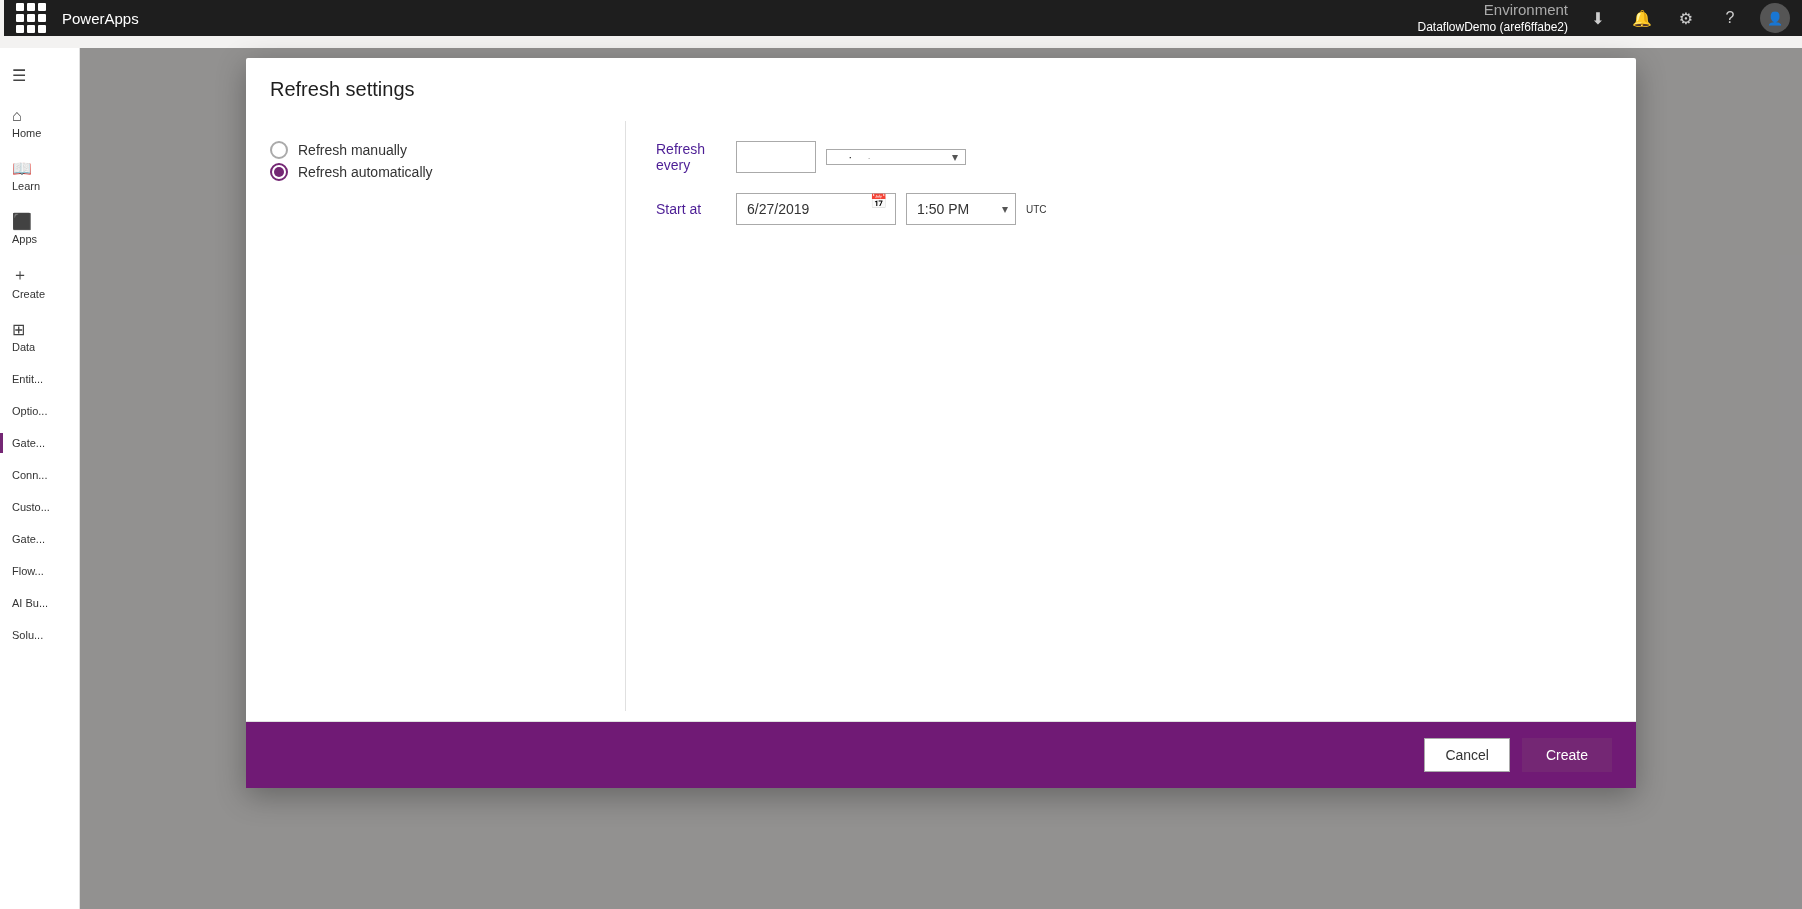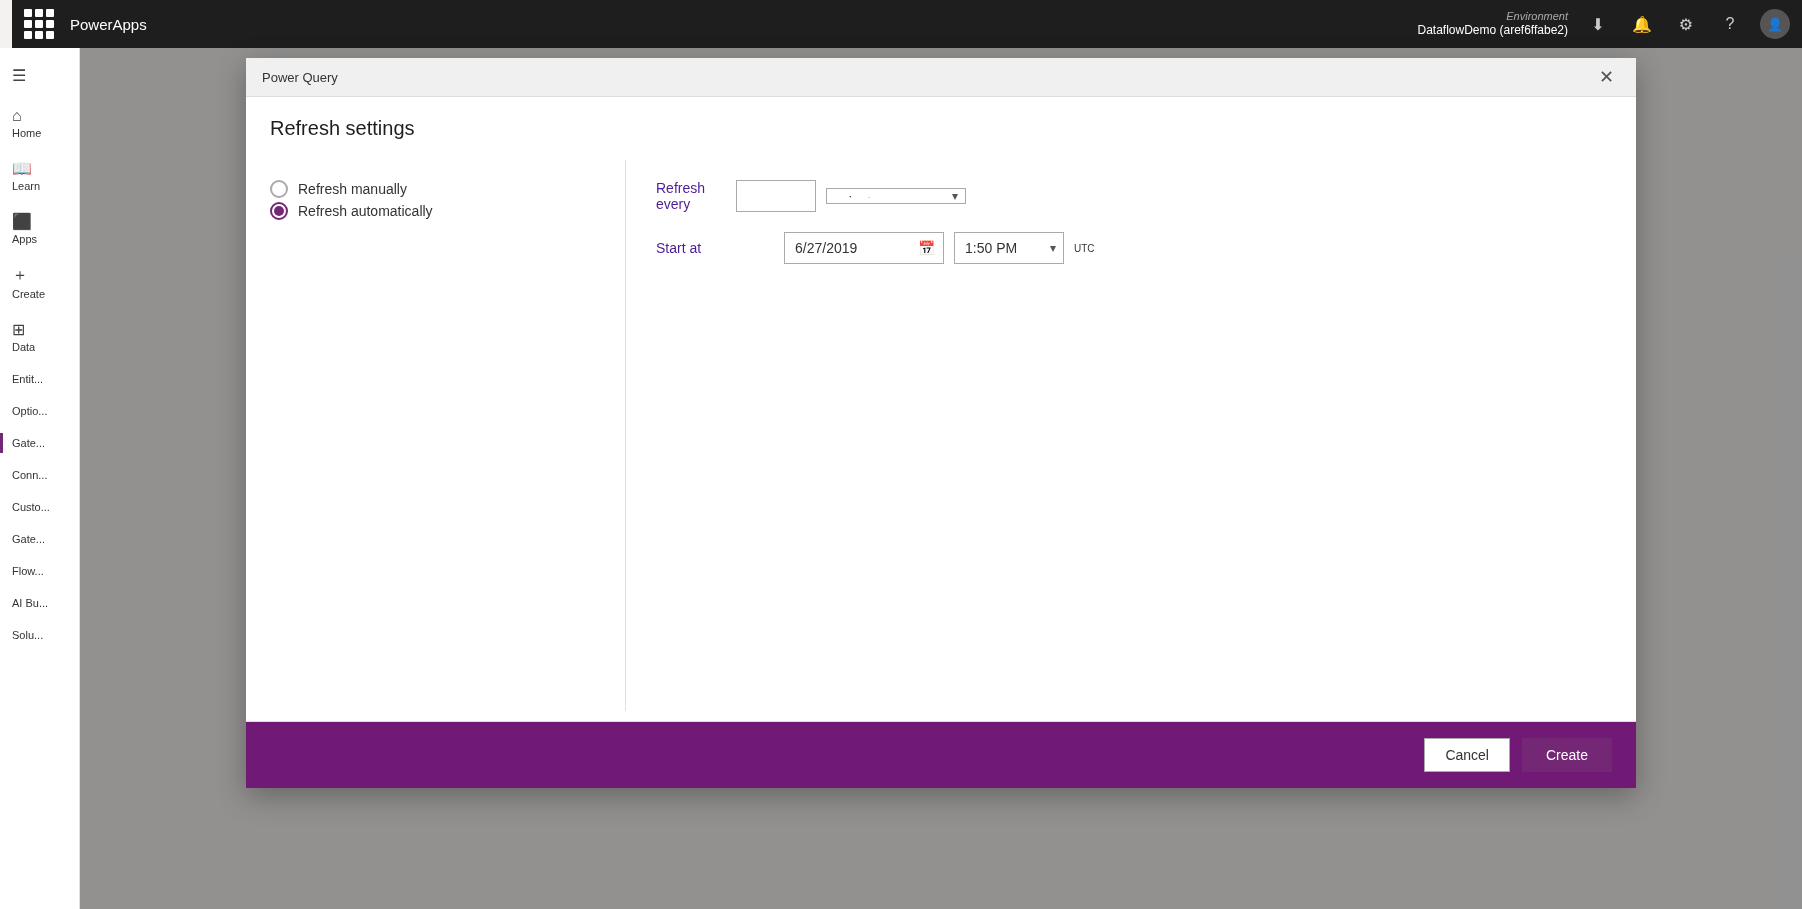--- a/index.html
+++ b/index.html
@@ -15,22 +15,22 @@
     
     .app-bg {
       position: absolute;
       top: 0; left: 0; right: 0; bottom: 0;
       background: #f3f2f1;
     }
 
     
     .top-bar {
       position: absolute;
-      top: 0; left: 12px; right: 0;
-      height: 48px;
+      top: 0; left: 4px; right: 0;
+      height: 36px;
       background: #1e1e1e;
       display: flex;
       align-items: center;
       padding: 0 12px;
       z-index: 1;
     }
     .top-bar-waffle {
       width: 30px; height: 30px;
       display: grid;
       grid-template-columns: repeat(3,8px);
@@ -54,21 +54,21 @@
       gap: 16px;
       color: #ccc;
       font-size: 12px;
     }
     .env-info {
       display: flex;
       flex-direction: column;
       align-items: flex-end;
       line-height: 1.3;
     }
-    .env-label { color: #aaa; font-size: 11px; font-style: italic; }
+    .env-label { color: #aaa; font-size: 15px; }
     .env-name { color: #fff; font-size: 12px; }
     .icon-btn {
       color: #ccc;
       font-size: 16px;
       cursor: pointer;
       display: flex;
       align-items: center;
       justify-content: center;
       width: 28px; height: 28px;
     }
@@ -285,22 +285,20 @@
       position: absolute;
       right: 8px;
       pointer-events: none;
       color: #555;
       font-size: 12px;
     }
 
     .date-input-wrapper {
       position: relative;
       display: flex;
-      align-items: center;
-      margin-left: 48px;
     }
     .date-input {
       border: 1px solid #aaa;
       padding: 5px 32px 5px 10px;
       font-size: 14px;
       height: 32px;
       color: #333;
       width: 160px;
       outline: none;
     }
@@ -446,24 +444,20 @@
   <div class="sidebar-item">
     <span class="sidebar-label">Solu...</span>
   </div>
 </div>
 
 <div class="main-content">
 
   <div class="modal-overlay">
     <div class="modal">
 
-      <div class="modal-header-bar">
-        <span class="modal-header-title">Power Query</span>
-        <button class="modal-close-btn">✕</button>
-      </div>
 
       <div class="modal-body-title">
         <h2>Refresh settings</h2>
       </div>
 
       <div class="modal-content-area">
 
         <div class="left-panel">
           <div class="radio-option">
             <div class="radio-circle"></div>

